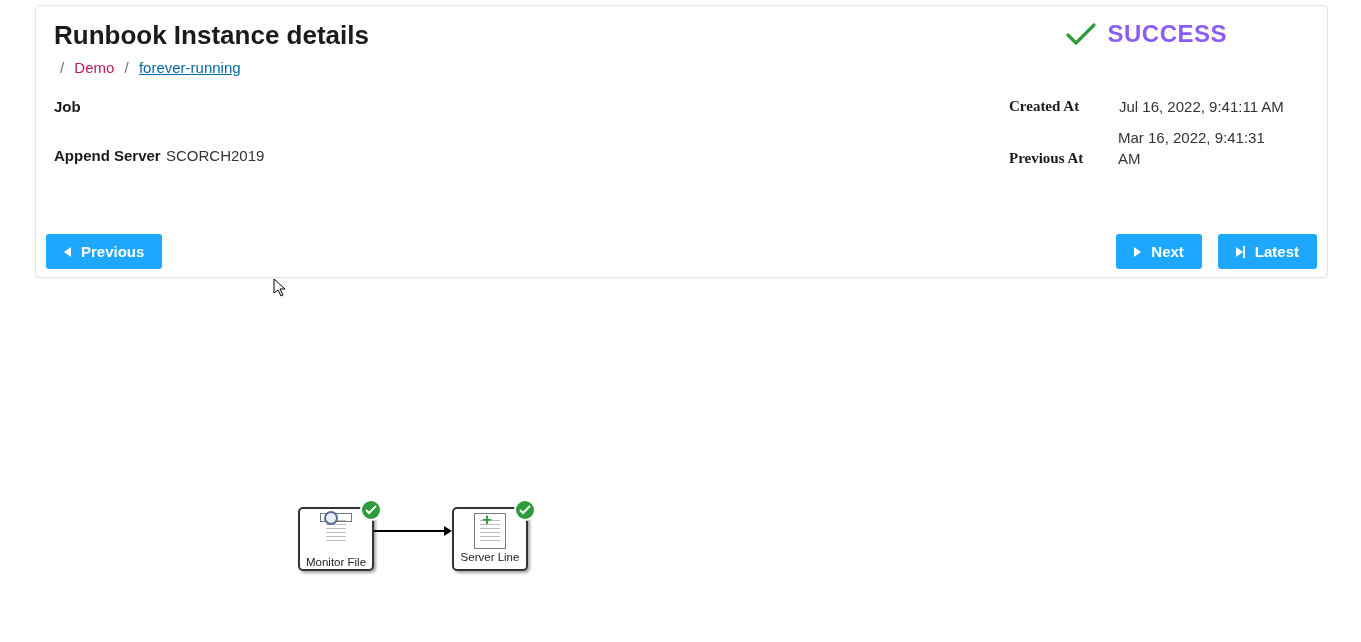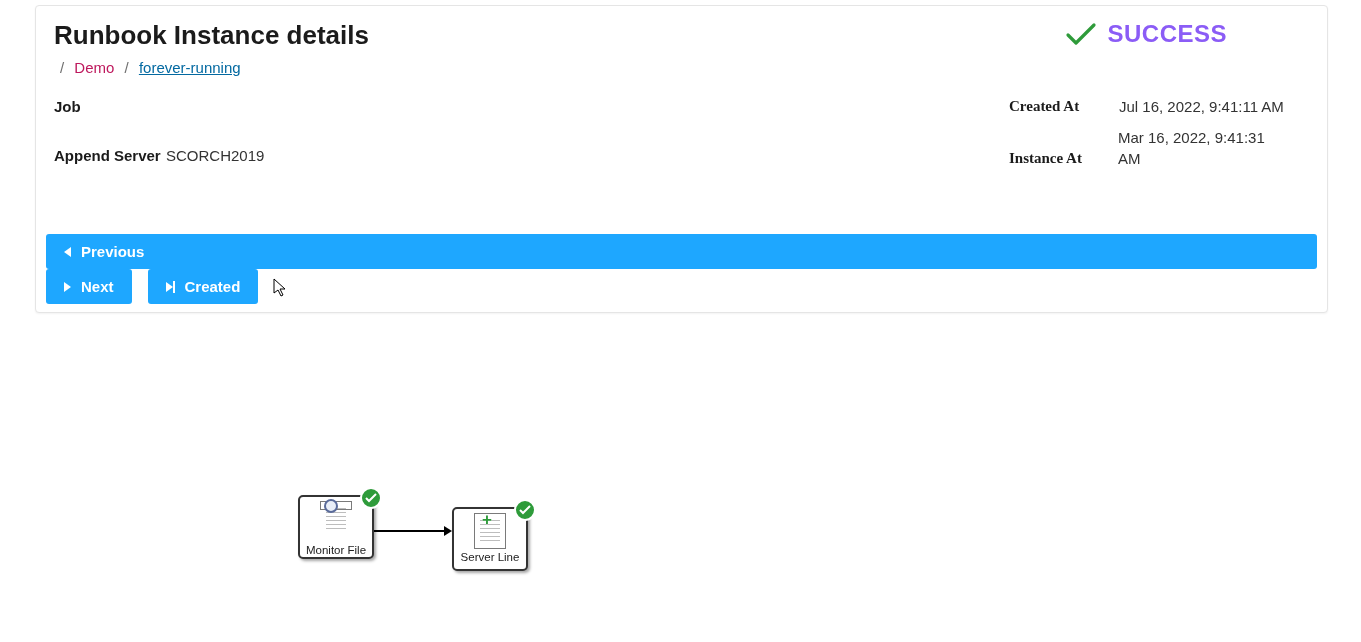--- a/index.html
+++ b/index.html
@@ -94,21 +94,20 @@
     .detail-value {
       color: #333;
       line-height: 1.4;
     }
     .button-bar {
       display: flex;
       justify-content: space-between;
       padding: 8px 10px 8px 10px;
       border-top: 1px solid transparent;
       margin-top: 46px;
-      flex-direction: column;
     }
     .button-group-right { display: flex; gap: 16px; }
     .btn {
       background: #1ea7ff;
       color: #fff;
       border: none;
       border-radius: 3px;
       padding: 9px 18px;
       font-size: 15px;
       font-weight: 600;
@@ -258,21 +257,21 @@
           <div class="detail-value">SCORCH2019</div>
         </div>
       </div>
       <div style="flex:1"></div>
       <div class="right-details">
         <div class="detail-row">
           <div class="detail-label">Created At</div>
           <div class="detail-value">Jul 16, 2022, 9:41:11 AM</div>
         </div>
         <div class="detail-row">
-          <div class="detail-label">Instance At</div>
+          <div class="detail-label">Previous At</div>
           <div class="detail-value">Mar 16, 2022, 9:41:31 AM</div>
         </div>
       </div>
     </div>
   </div>
 
   <div class="button-bar">
     <button class="btn">
       <span class="icon-tri tri-left"></span>
       <span>Previous</span>
@@ -280,29 +279,29 @@
     <div class="button-group-right">
       <button class="btn">
         <span class="icon-tri tri-right"></span>
         <span>Next</span>
       </button>
       <button class="btn">
         <span class="tri-latest">
           <span class="icon-tri tri-right"></span>
             <span class="bar"></span>
         </span>
-        <span>Created</span>
+        <span>Latest</span>
       </button>
     </div>
   </div>
 </div>
 
 <div class="canvas">
 
-  <div class="node" style="left:298px; top:220px;gap:32px;">
+  <div class="node" style="left:298px; top:232px;gap:32px;">
     <div class="doc-icon">
       <span class="mag"></span>
     </div>
     <div class="node-label">Monitor File</div>
     <div class="node-badge">
       <svg viewBox="0 0 12 10">
           <polyline points="1,5 4,8 11,1" fill="none" stroke="#fff" stroke-width="2"></polyline>
         </svg>
     </div>
   </div>

